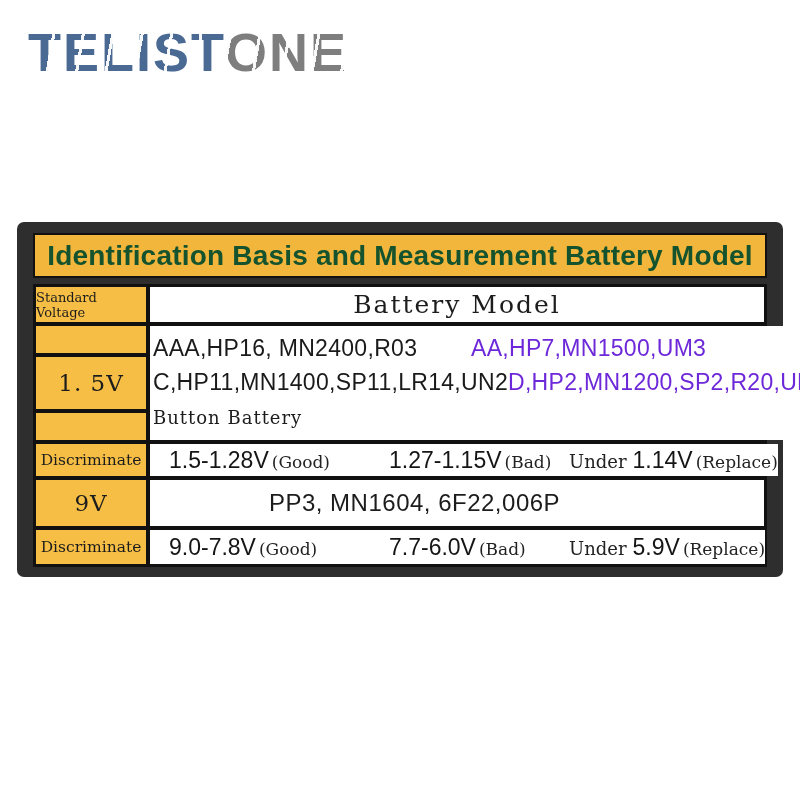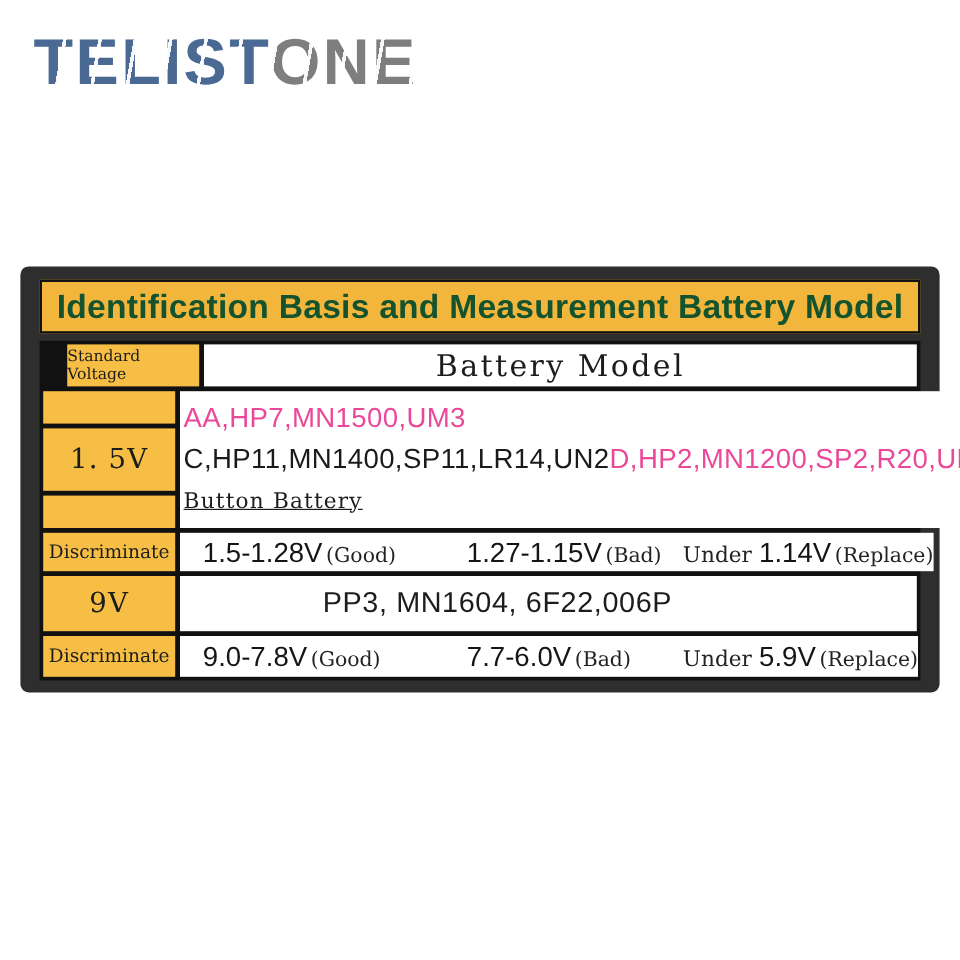--- a/index.html
+++ b/index.html
@@ -87,21 +87,21 @@
     align-items: center;
     color: var(--text-dark, #1C1C1C);
   }
 
   
   .tw { font-family: "DejaVu Serif", serif; }
   .label-sm { font-size: 13px; letter-spacing: 0px; }
   .label-md { font-size: 15.5px; letter-spacing: 0px; }
   .label-lg { font-size: 23px; letter-spacing: 1px; }
 
-  .r-header { height: 35px; margin-left: 20px; }
+  .r-header { height: 35px; }
   .r-header .wcell { justify-content: center; font-size: 25px; letter-spacing: 2px; }
 
   .r-models { height: 114px; }
   .left-stack {
     flex: 0 0 110px;
     display: flex;
     flex-direction: column;
     gap: 4px;
   }
   .left-stack .ycell { width: 110px; flex: 1 1 auto; }
@@ -111,22 +111,22 @@
     justify-content: space-between;
     padding: 5px 0 6px 3px;
   }
   .mline { display: flex; align-items: center; height: 34px; }
   .m-col1 {
     flex: 0 0 318px;
     font-size: 23px;
     letter-spacing: 0.3px;
     color: #1a1a1a;
   }
-  .m-col2 { font-size: 23px; letter-spacing: 0.3px; color: #ec4899; }
-  .m-button { font-size: 18px; letter-spacing: 1px; text-decoration: underline; }
+  .m-col2 { font-size: 23px; letter-spacing: 0.3px; color: #6d28d9; }
+  .m-button { font-size: 18px; letter-spacing: 1px; }
 
   .r-disc { height: 32px; }
   .r-disc2 { height: 34px; }
   .disc-cell { padding-left: 19px; }
   .seg { display: inline-flex; align-items: baseline; }
   .seg-1 { flex: 0 0 220px; }
   .seg-2 { flex: 0 0 180px; }
   .seg-3 { flex: 1 1 auto; }
   .disc-val { font-size: 23px; letter-spacing: 0px; color: #151515; }
   .disc-tag { font-size: 17px; margin-left: 3px; color: #222; }
@@ -157,20 +157,21 @@
       </div>
 
       <div class="row r-models">
         <div class="left-stack">
           <div class="ycell"></div>
           <div class="ycell tw label-lg">1. 5V</div>
           <div class="ycell"></div>
         </div>
         <div class="wcell models-cell">
           <div class="mline">
+            <span class="m-col1">AAA,HP16, MN2400,R03</span>
             <span class="m-col2">AA,HP7,MN1500,UM3</span>
           </div>
           <div class="mline">
             <span class="m-col1">C,HP11,MN1400,SP11,LR14,UN2</span>
             <span class="m-col2">D,HP2,MN1200,SP2,R20,UM1</span>
           </div>
           <div class="mline">
             <span class="tw m-button">Button Battery</span>
           </div>
         </div>

